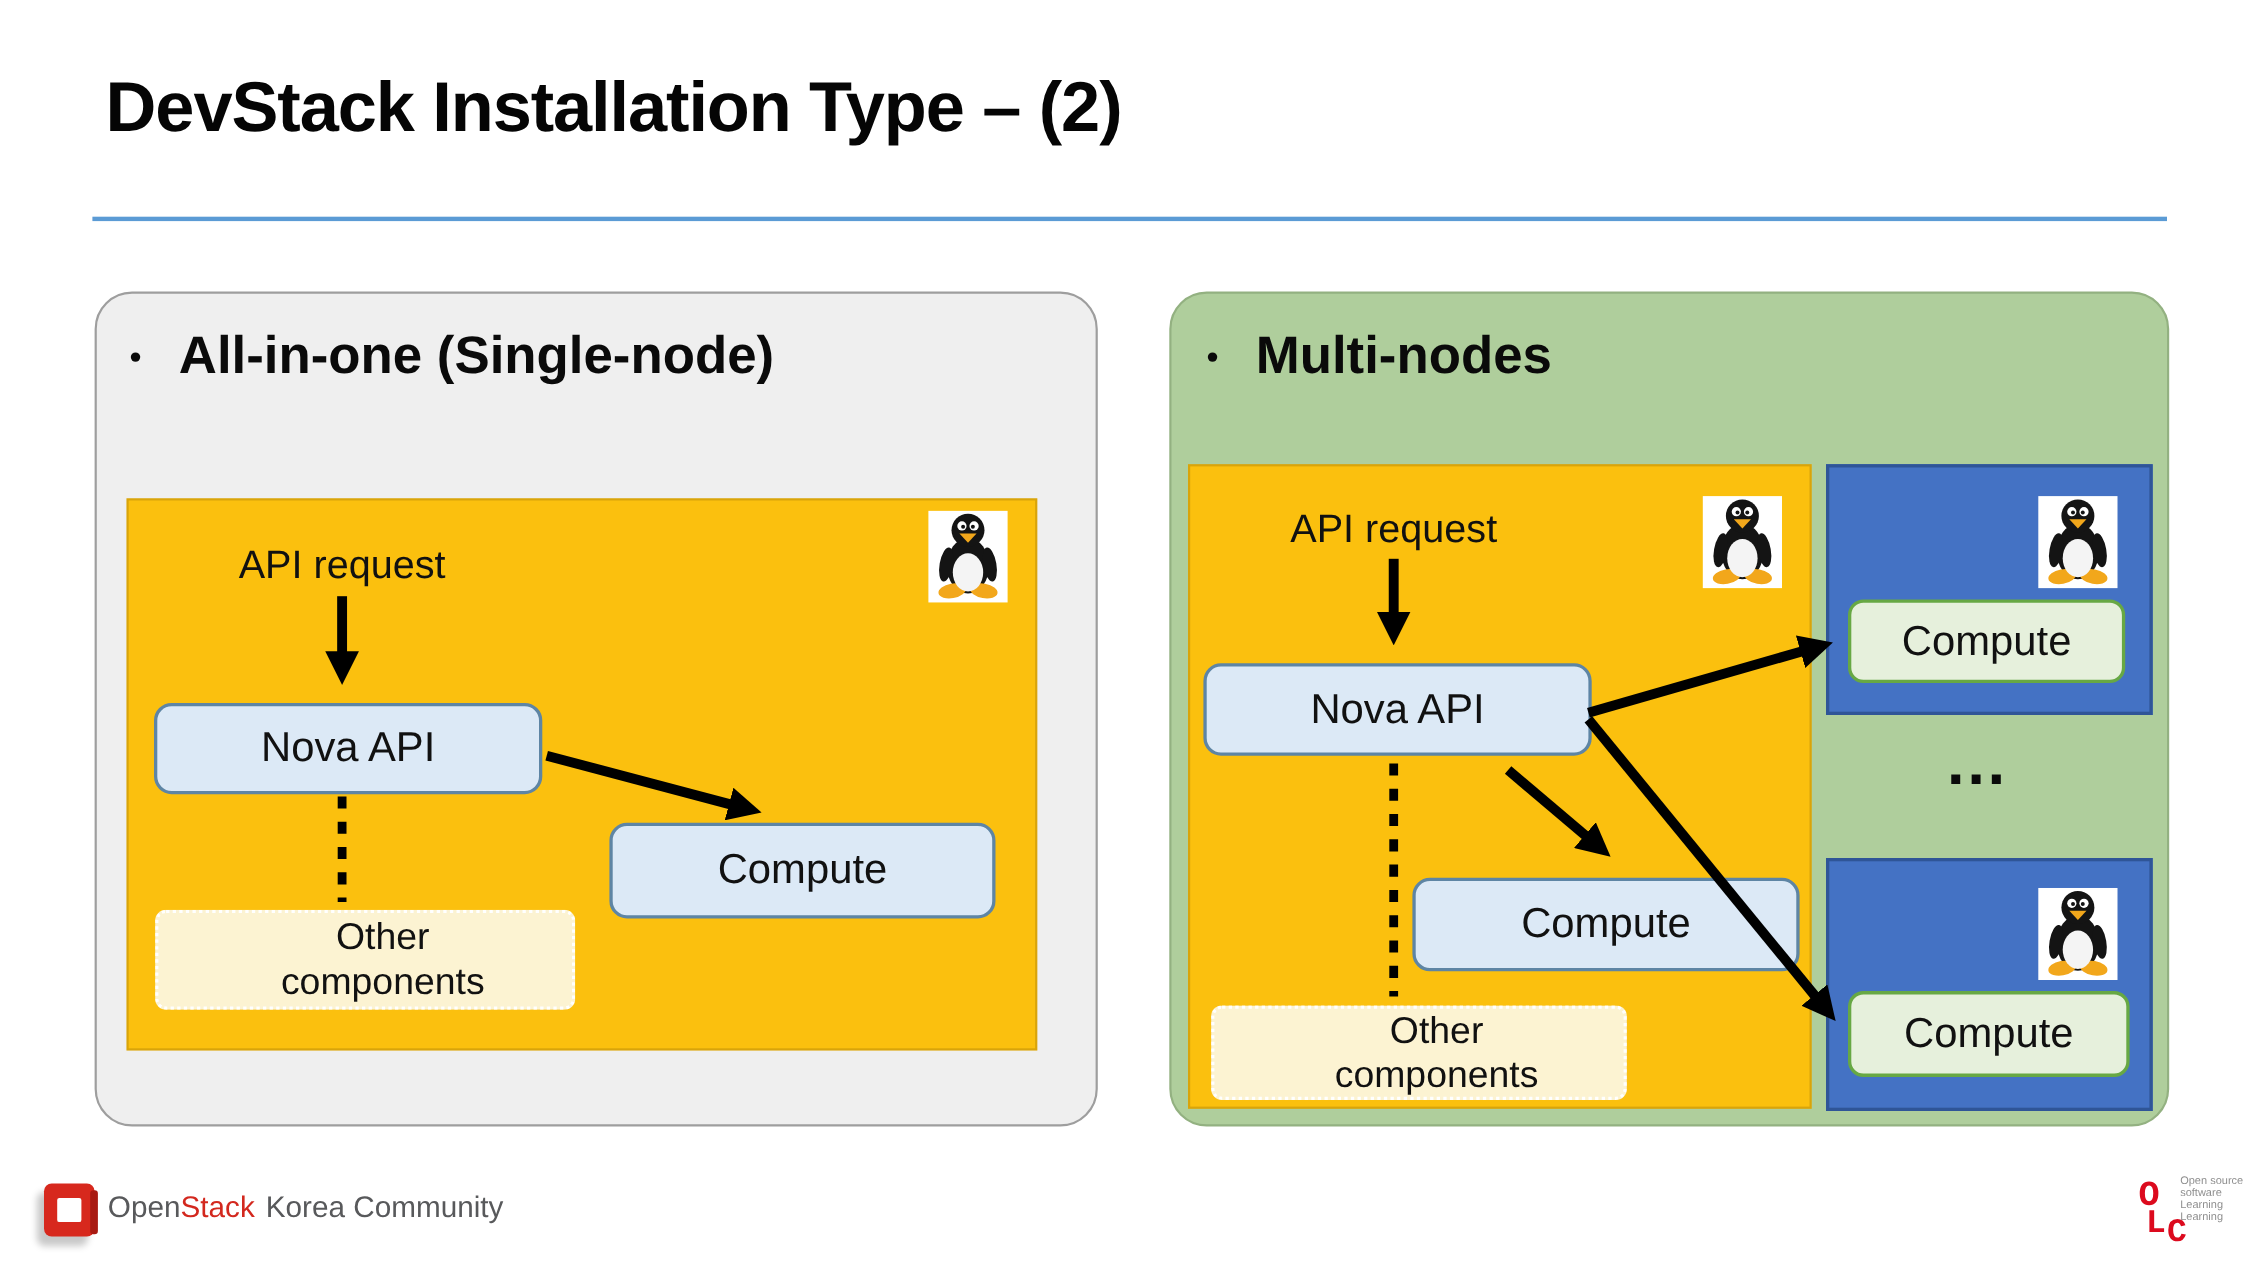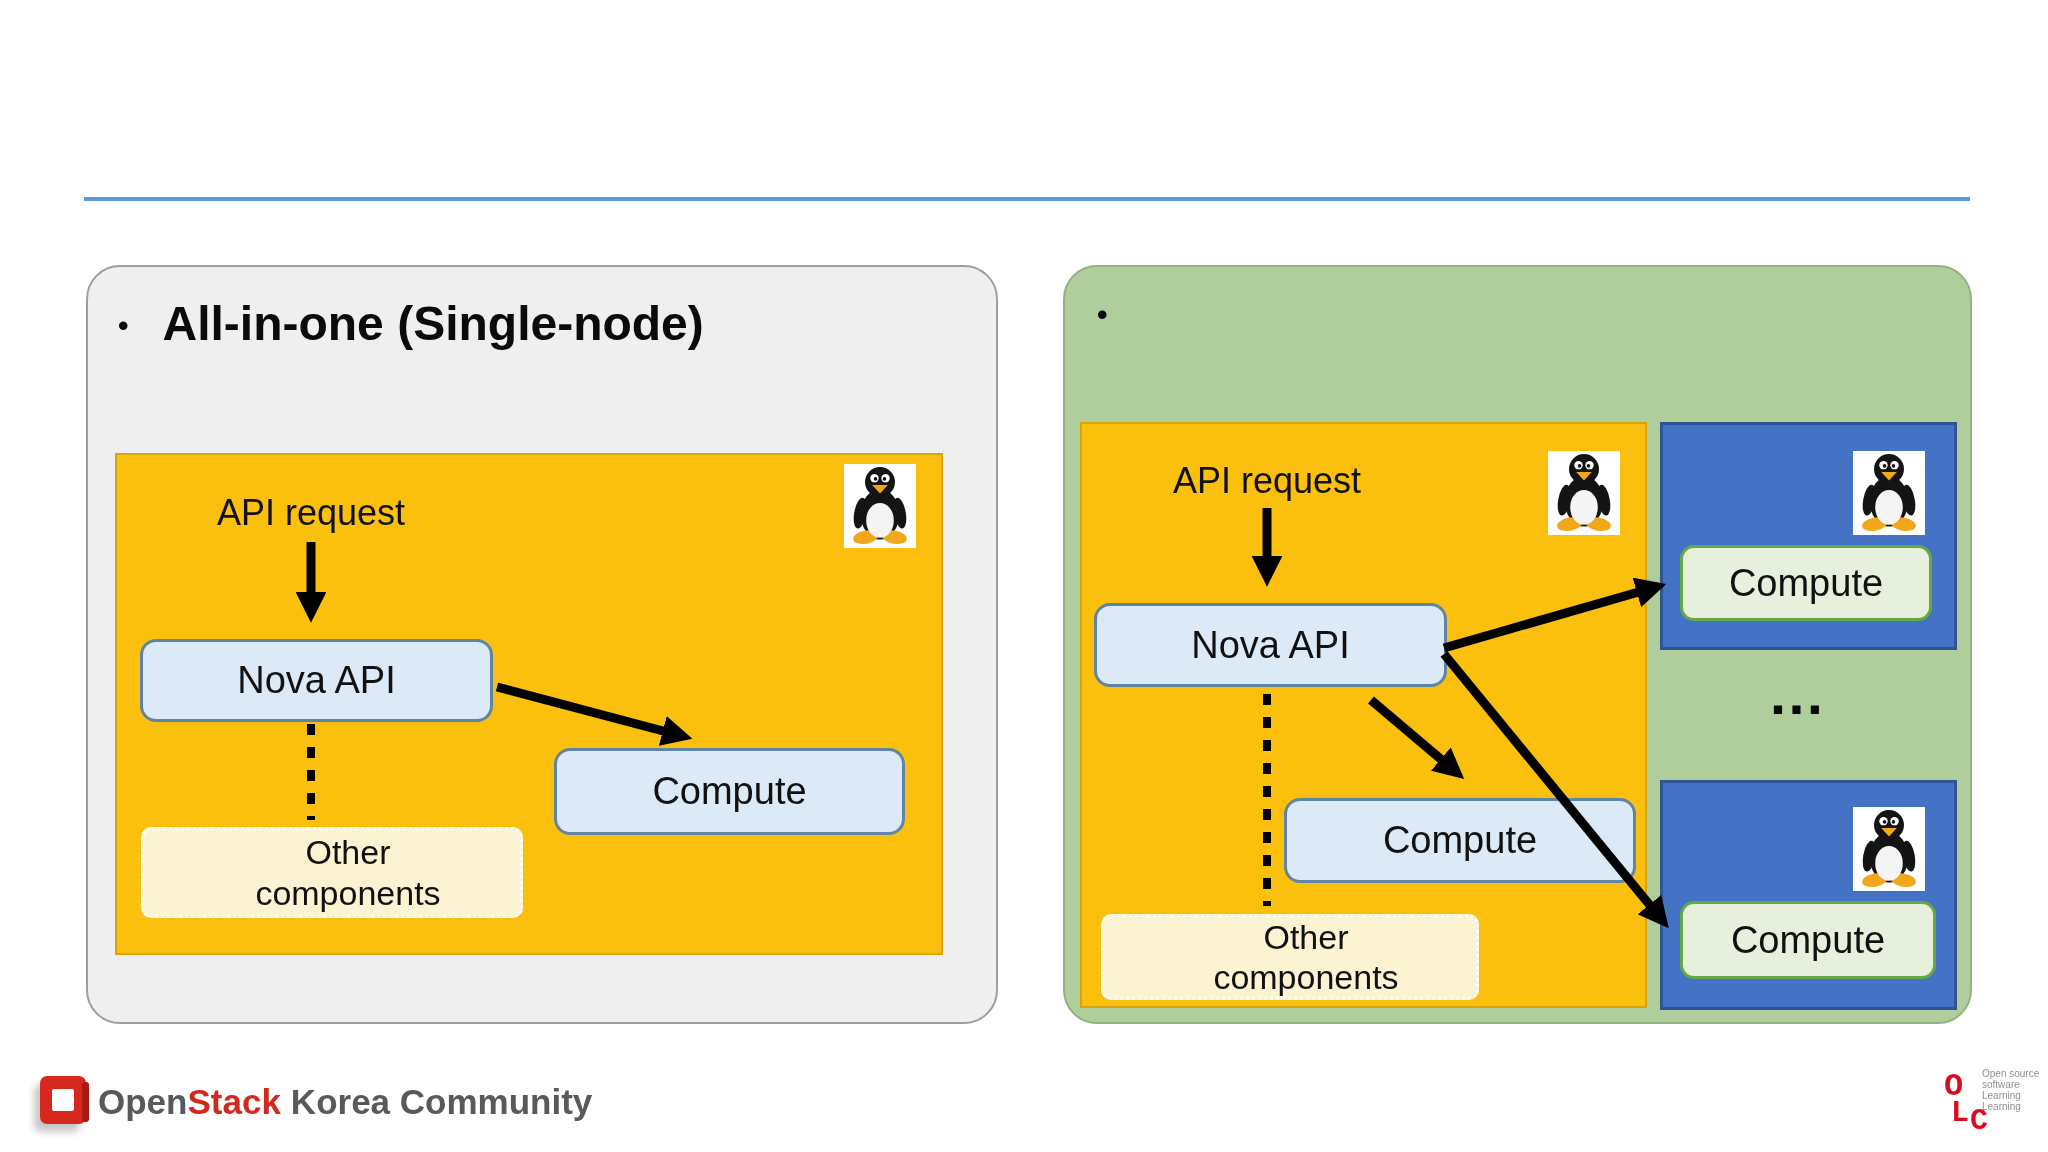--- a/index.html
+++ b/index.html
@@ -43,21 +43,21 @@
 
   
   .overlay{position:absolute;left:0;top:0;width:2048px;height:1152px;pointer-events:none;}
 
   
   .footer-left{position:absolute;left:36px;top:1068px;height:70px;}
   .os-cube{position:absolute;left:4px;top:8px;width:46px;height:48px;background:#D7281D;border-radius:7px;
            box-shadow:-6px 8px 7px rgba(0,0,0,0.22);}
   .os-cube::before{content:"";position:absolute;left:12px;top:13px;width:22px;height:22px;background:#ffffff;border-radius:2px;}
   .os-cube::after{content:"";position:absolute;right:-3px;top:6px;width:7px;height:40px;background:#A81A12;border-radius:3px;}
-  .os-text{position:absolute;left:62px;top:14px;font-size:35px;font-weight:700;white-space:nowrap;}
+  .os-text{position:absolute;left:62px;top:14px;font-size:27px;font-weight:400;white-space:nowrap;}
   .os-open{color:#58595B;}
   .os-stack{color:#D3281E;}
   .os-rest{color:#58595B;margin-left:10px;}
 
   .footer-right{position:absolute;left:1944px;top:1066px;width:104px;height:84px;}
   .olc-letter{position:absolute;color:#DC0A1E;font-weight:800;font-family:"Liberation Mono","DejaVu Sans Mono",monospace;}
   .olc-o{left:0px;top:2px;font-size:32px;}
   .olc-l{left:7px;top:30px;font-size:30px;}
   .olc-c{left:26px;top:38px;font-size:30px;}
   .olc-text{position:absolute;left:38px;top:2px;font-size:10px;line-height:11px;color:#8F8F8F;white-space:nowrap;}
@@ -78,20 +78,21 @@
       <ellipse cx="30" cy="47" rx="11.5" ry="14.5" fill="#f4f4f4"></ellipse>
       <circle cx="30" cy="15" r="12.5" fill="#141414"></circle>
       <circle cx="25.4" cy="11.8" r="3.5" fill="#ffffff"></circle>
       <circle cx="34.6" cy="11.8" r="3.5" fill="#ffffff"></circle>
       <circle cx="26.3" cy="12.4" r="1.5" fill="#141414"></circle>
       <circle cx="33.7" cy="12.4" r="1.5" fill="#141414"></circle>
       <polygon points="23.5,17.5 36.5,17.5 30,24.5" fill="#F2A71B"></polygon>
     </symbol>
   </svg>
 
+  <div class="title">DevStack Installation Type – (2)</div>
   <div class="title-underline" style="background:#5B9BD5;"></div>
 
   <div class="panel panel-left"></div>
   <div class="panel-heading heading-left">
     <span class="bullet">•</span>
     <span>All-in-one (Single-node)</span>
   </div>
 
   <div class="orange-box orange-left"></div>
   <div class="lbl" style="left:180px;top:492px;width:262px;">API request</div>
@@ -100,20 +101,21 @@
     <div class="inner">Other components</div>
   </div>
   <div class="box-blue-light" style="left:554px;top:748px;width:345px;height:81px;">Compute</div>
   <svg class="tux" style="left:842px;top:464px;">
       <use href="#tux"></use>
     </svg>
 
   <div class="panel panel-right"></div>
   <div class="panel-heading heading-right">
     <span class="bullet">•</span>
+    <span>Multi-nodes</span>
   </div>
 
   <div class="orange-box orange-right"></div>
   <div class="lbl" style="left:1136px;top:460px;width:262px;">API request</div>
   <div class="box-blue-light" style="left:1094px;top:603px;width:347px;height:78px;">Nova API</div>
   <div class="box-blue-light" style="left:1284px;top:798px;width:346px;height:79px;">Compute</div>
   <div class="box-cream" style="left:1101px;top:914px;width:340px;height:80px;">
     <div class="inner">Other components</div>
   </div>
   <svg class="tux" style="left:1546px;top:451px;">

